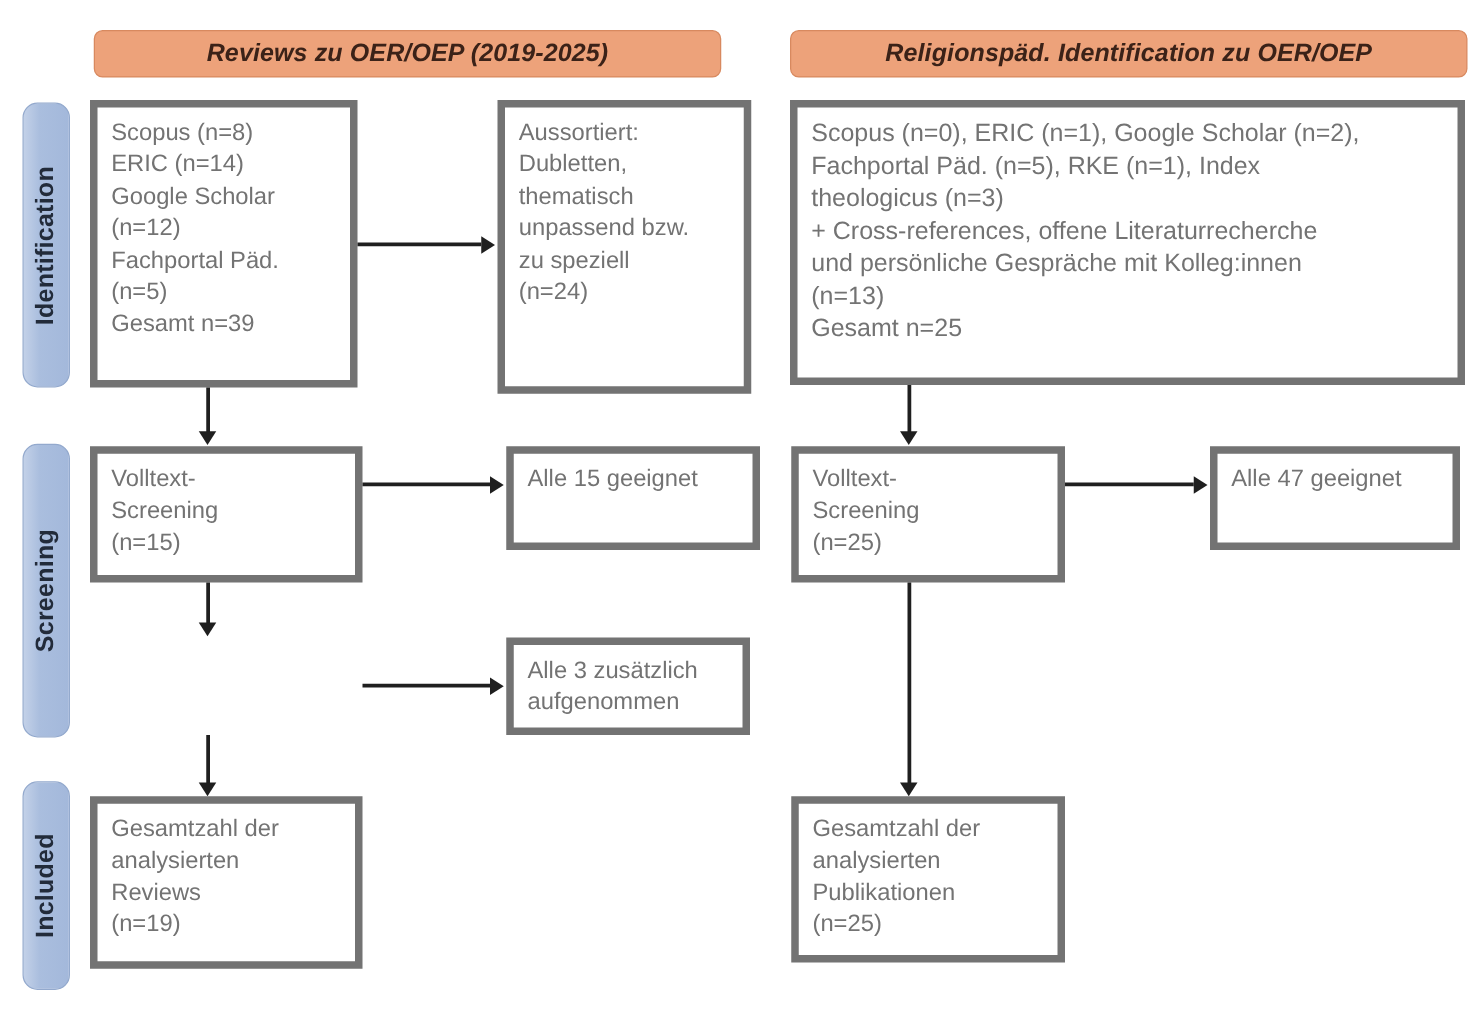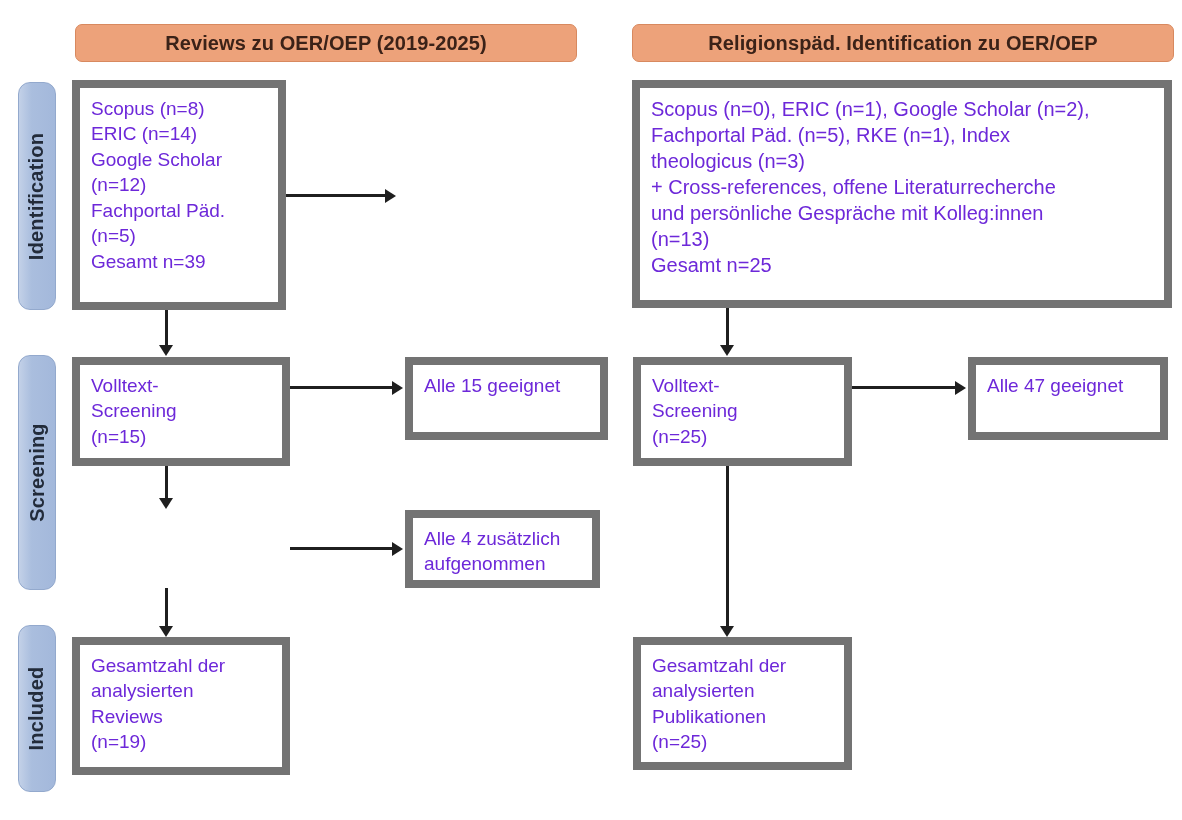--- a/index.html
+++ b/index.html
@@ -43,30 +43,31 @@
     background: #eda27a;
     border: 1px solid #d8895f;
     border-radius: 7px;
     display: flex;
     align-items: center;
     justify-content: center;
     color: #3b2218;
     font-size: 20px;
     font-weight: bold;
     letter-spacing: 0.1px;
+    font-style: italic;
   }
 
   
   .flow-box {
     position: absolute;
     background: #ffffff;
-    border: 8px solid #737373;
+    border: 6px solid #737373;
     box-sizing: border-box;
     padding: 8px 9px 6px 11px;
-    color: #6d28d9;
+    color: #737373;
     font-size: 19px;
     line-height: 1.34;
     white-space: pre-line;
     overflow: hidden;
   }
   .flow-box.dense {
     font-size: 20px;
     line-height: 1.3;
   }
 
@@ -119,41 +120,47 @@
   </div>
 
   <div class="flow-box" style="left:72px; top:80px; width:214px; height:230px;">Scopus (n=8)
 ERIC (n=14)
 Google Scholar
 (n=12)
 Fachportal Päd.
 (n=5)
 Gesamt n=39</div>
 
+  <div class="flow-box" style="left:398px; top:80px; width:203px; height:235px;">Aussortiert:
+Dubletten,
+thematisch
+unpassend bzw.
+zu speziell
+(n=24)</div>
 
   <div class="conn conn-h" style="left:286px; top:194px; width:99px;"></div>
   <div class="arrow-right" style="left:385px; top:189px;"></div>
 
   <div class="conn conn-v" style="left:165px; top:310px; width:3px; height:37px;"></div>
   <div class="arrow-down" style="left:159px; top:345px;"></div>
 
   <div class="flow-box" style="left:72px; top:357px; width:218px; height:109px;">Volltext-
 Screening
 (n=15)</div>
 
   <div class="flow-box" style="left:405px; top:357px; width:203px; height:83px;">Alle 15 geeignet</div>
 
   <div class="conn conn-h" style="left:290px; top:386px; width:102px;"></div>
   <div class="arrow-right" style="left:392px; top:381px;"></div>
 
   <div class="conn conn-v" style="left:165px; top:466px; width:3px; height:34px;"></div>
   <div class="arrow-down" style="left:159px; top:498px;"></div>
 
 
-  <div class="flow-box" style="left:405px; top:510px; width:195px; height:78px;">Alle 4 zusätzlich
+  <div class="flow-box" style="left:405px; top:510px; width:195px; height:78px;">Alle 3 zusätzlich
 aufgenommen</div>
 
   <div class="conn conn-h" style="left:290px; top:547px; width:102px;"></div>
   <div class="arrow-right" style="left:392px; top:542px;"></div>
 
   <div class="conn conn-v" style="left:165px; top:588px; width:3px; height:40px;"></div>
   <div class="arrow-down" style="left:159px; top:626px;"></div>
 
   <div class="flow-box" style="left:72px; top:637px; width:218px; height:138px;">Gesamtzahl der
 analysierten

